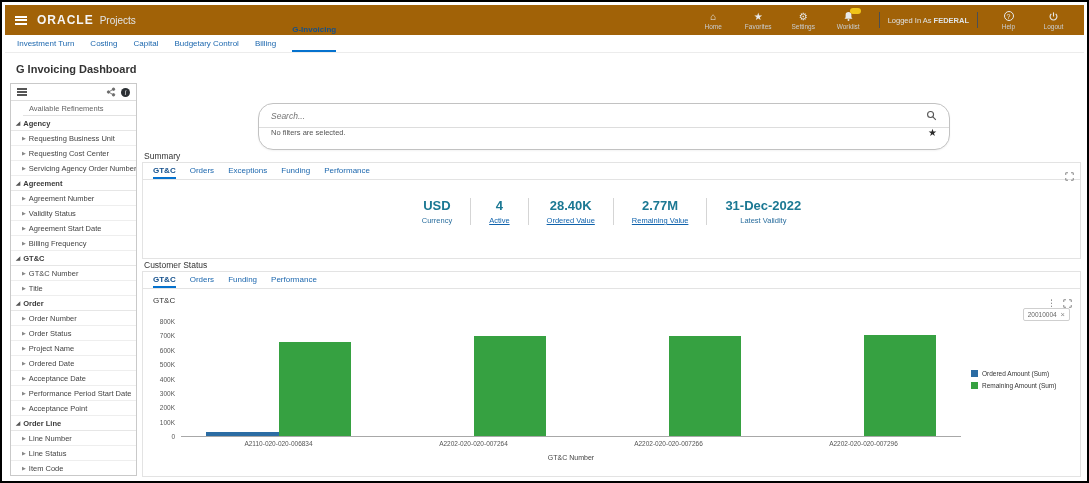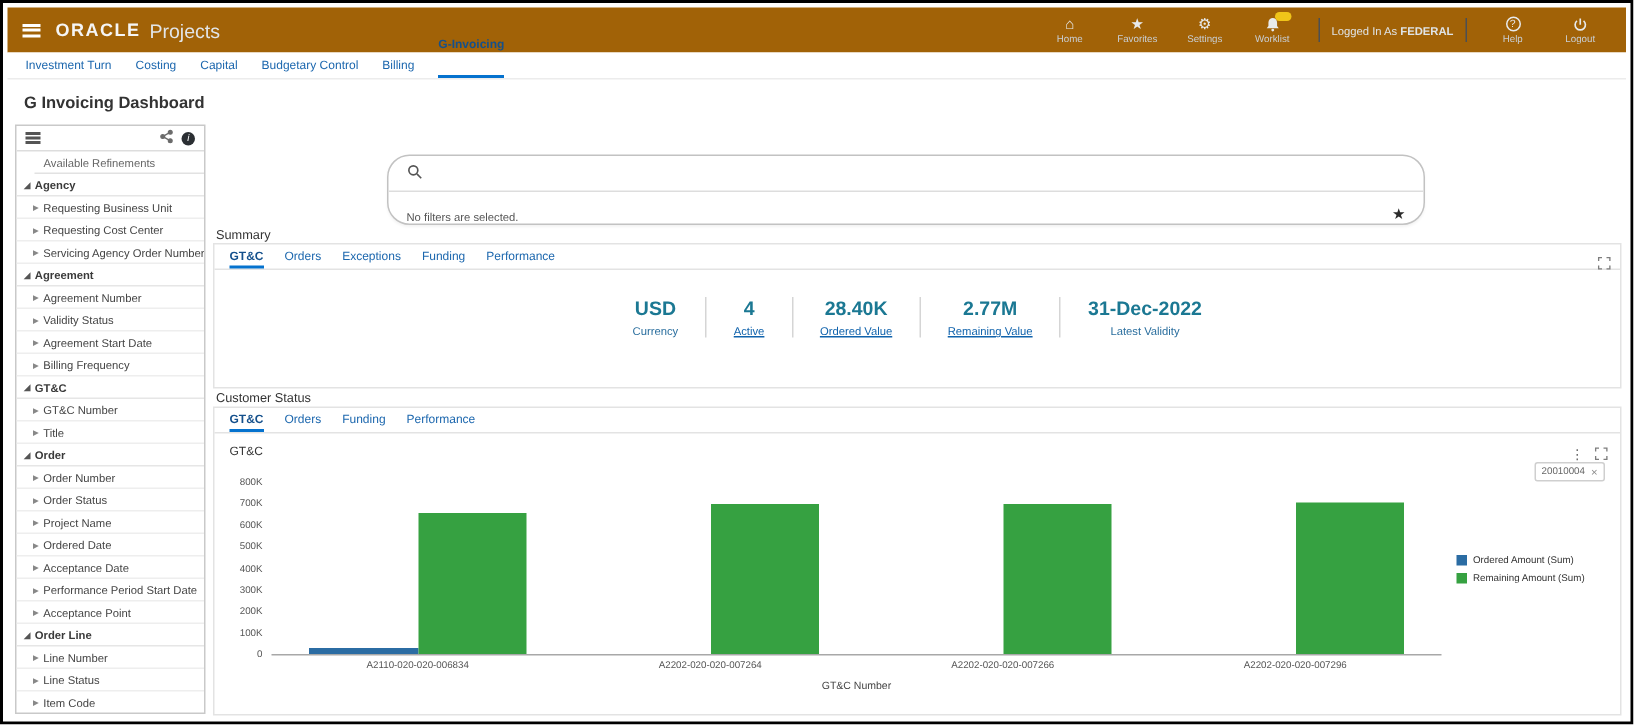--- a/index.html
+++ b/index.html
@@ -4,21 +4,21 @@
 <style>
   * { box-sizing: border-box; margin: 0; padding: 0; }
   body { margin:0; font-family:"Liberation Sans", sans-serif; background:#fff; }
   .frame { position:relative; width:1089px; height:483px; border:2px solid #000; background:#fff; overflow:hidden; }
 
   
   .hdr { position:absolute; top:3px; left:3px; right:3px; height:30px; background:#a16207; display:flex; align-items:center; color:#fff; }
   .burger { width:12px; height:9px; border-top:2px solid #fff; border-bottom:2px solid #fff; position:relative; margin-left:10px; cursor:pointer; }
   .burger::after { content:""; position:absolute; top:50%; left:0; right:0; height:2px; margin-top:-1px; background:#fff; }
   .brand { font-weight:bold; font-size:12px; letter-spacing:1px; margin-left:10px; color:#f5f5f5; }
-  .appname { font-size:13px; margin-left:6px; color:#e2e5e8; }
+  .appname { font-size:10px; margin-left:6px; color:#e2e5e8; }
   .hdr-right { margin-left:auto; display:flex; align-items:center; padding-right:8px; }
   .hdr-item { width:45px; display:flex; flex-direction:column; align-items:center; justify-content:center; gap:1px; cursor:pointer; position:relative; }
   .hdr-item .glyph { font-size:10px; line-height:11px; height:12px; color:#e8eaec; display:flex; align-items:center; justify-content:center; }
   .hdr-item .lbl { font-size:6.5px; color:#c9ced3; white-space:nowrap; }
   .badge { position:absolute; top:-2px; right:10px; width:11px; height:6px; background:#f0c419; border-radius:3px; }
   .hdr-sep { width:1px; height:16px; background:#4a4f55; margin:0 8px; }
   .loggedin { font-size:7.5px; color:#dfe3e6; white-space:nowrap; }
   .loggedin b { font-weight:bold; }
   .qmark { width:10px; height:10px; border:1px solid #e8eaec; border-radius:50%; font-size:7px; display:flex; align-items:center; justify-content:center; color:#e8eaec; }
   .hdr svg { display:block; }
@@ -40,21 +40,21 @@
   .sb-title { height:15px; line-height:15px; padding-left:6px; font-size:7.5px; color:#666; border-bottom:1px solid #e2e2e2; white-space:nowrap;margin-left:12px; }
   .sb-group { height:15px; display:flex; align-items:center; padding-left:5px; gap:3px; border-bottom:1px solid #e6e6e6; font-size:7.5px; font-weight:bold; color:#3a3a3a; cursor:pointer; white-space:nowrap; }
   .sb-group .tri { font-size:5.5px; color:#555; }
   .sb-item { height:15px; display:flex; align-items:center; padding-left:11px; gap:3px; border-bottom:1px solid #eee; font-size:7.5px; color:#444; cursor:pointer; white-space:nowrap; overflow:hidden; }
   .sb-item .tri { font-size:5px; color:#888; }
 
   
   .searchbox { position:absolute; left:256px; top:101px; width:692px; border:1px solid #c2c2c2; border-radius:15px; background:#fff; overflow:hidden; box-shadow:0 1px 2px rgba(0,0,0,0.05); }
   .search-row { height:24px; display:flex; align-items:center; padding:0 12px; border-bottom:1px solid #ddd; }
   .search-input { border:none; outline:none; flex:1; font-style:italic; font-size:8.5px; color:#777; font-family:inherit; background:transparent; }
-  .filter-row { height:21px; display:flex; align-items:flex-end; padding:0 12px; font-size:7.5px; color:#555; }
+  .filter-row { height:21px; display:flex; align-items:flex-start; padding:0 12px; font-size:7.5px; color:#555; }
   .fav-star { margin-left:auto; font-size:10px; color:#2b2b2b; cursor:pointer; line-height:1; }
 
   
   .section-label { position:absolute; font-size:8.5px; color:#333; }
   .panel { position:absolute; left:140px; right:6px; border:1px solid #e3e3e3; background:#fff; }
   .tabs { display:flex; gap:14px; padding:0 10px; height:17px; align-items:flex-end; border-bottom:1px solid #e3e3e3; }
   .tab { font-size:8px; color:#1c67ae; padding-bottom:4px; cursor:pointer; white-space:nowrap; }
   .tab.active { color:#14508c; font-weight:bold; border-bottom:2px solid #0572ce; padding-bottom:2px; }
   .expand-btn { position:absolute; top:4px; right:6px; cursor:pointer; }
 
@@ -272,20 +272,21 @@
         <span>Line Status</span>
       </div>
     <div class="sb-item">
         <span class="tri">▶</span>
         <span>Item Code</span>
       </div>
   </div>
 
   <div class="searchbox">
     <div class="search-row">
+      <input class="search-input" type="text" placeholder="Search..." style="">
       <span>
         <svg width="11" height="11" viewBox="0 0 14 14" fill="none" stroke="#555" stroke-width="1.4">
             <circle cx="5.8" cy="5.8" r="3.8"></circle>
             <path d="M8.8 8.8 12.5 12.5"></path>
           </svg>
       </span>
     </div>
     <div class="filter-row">
       <span>No filters are selected.</span>
       <span class="fav-star">★</span>

